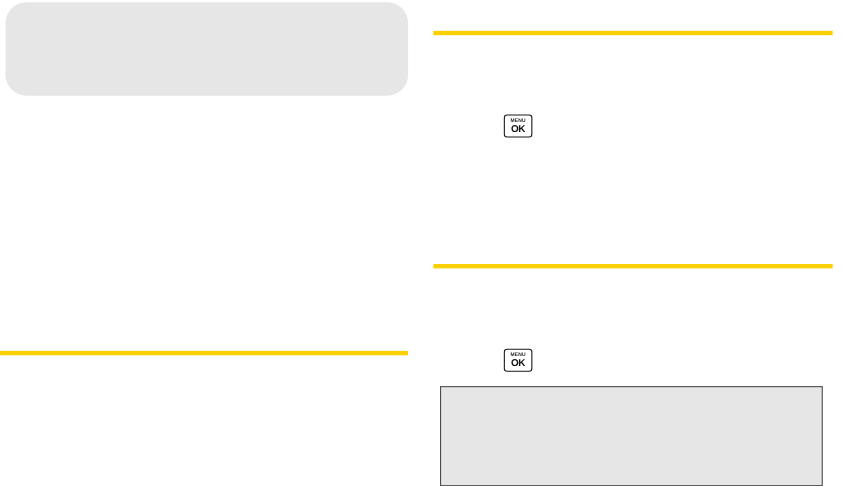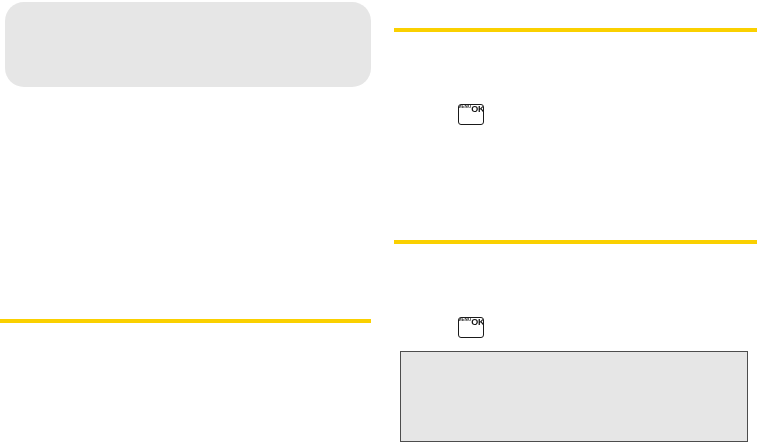--- a/index.html
+++ b/index.html
@@ -94,22 +94,22 @@
   
   .key-menuok {
     position: absolute;
     width: 26px;
     height: 21px;
     border: 1px solid #1a1a1a;
     border-radius: 3px;
     background: #ffffff;
     box-sizing: border-box;
     display: flex;
-    flex-direction: row;
-    align-items: flex-start;
+    flex-direction: column;
+    align-items: center;
     justify-content: center;
     line-height: 1;
     overflow: hidden;
   }
   .key-menuok .key-top {
     font-size: 4.5px;
     font-weight: bold;
     letter-spacing: 0.1px;
     color: #1a1a1a;
     transform: scaleY(1.05);

